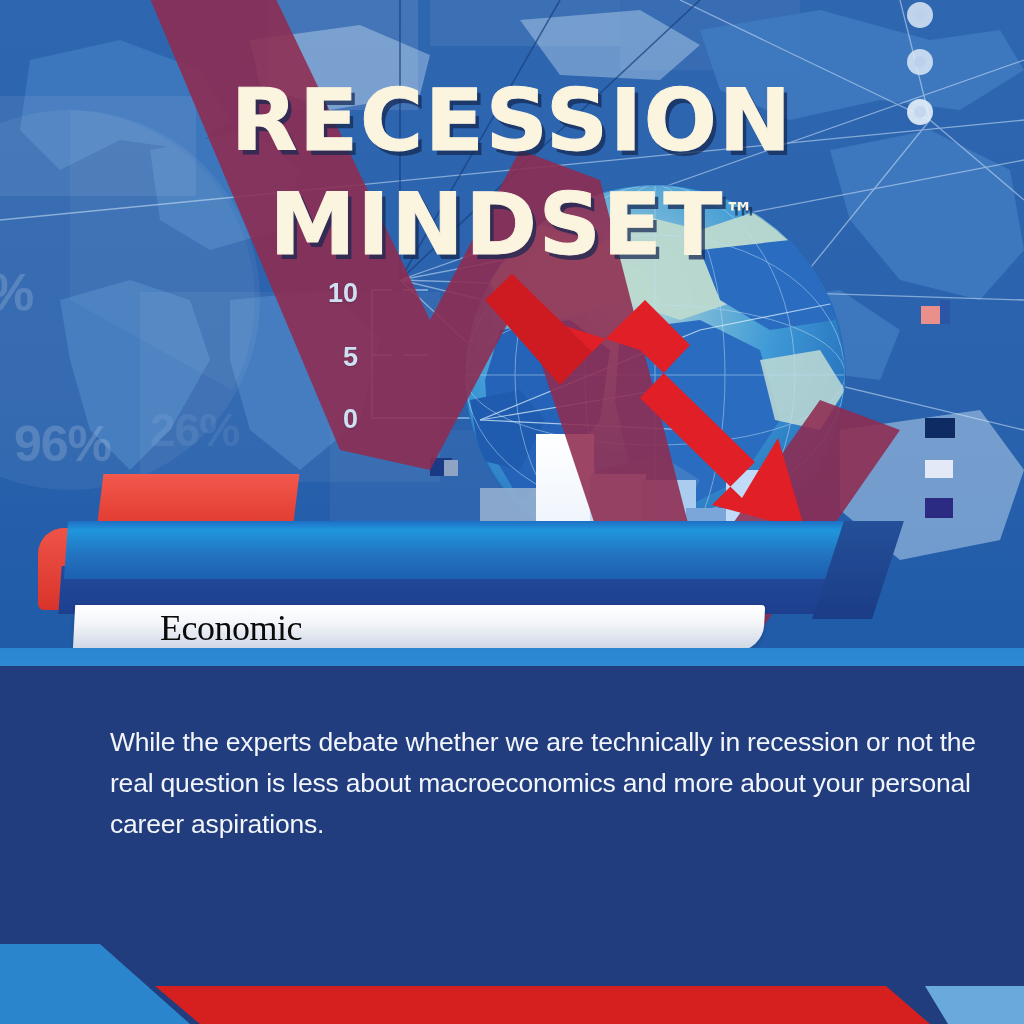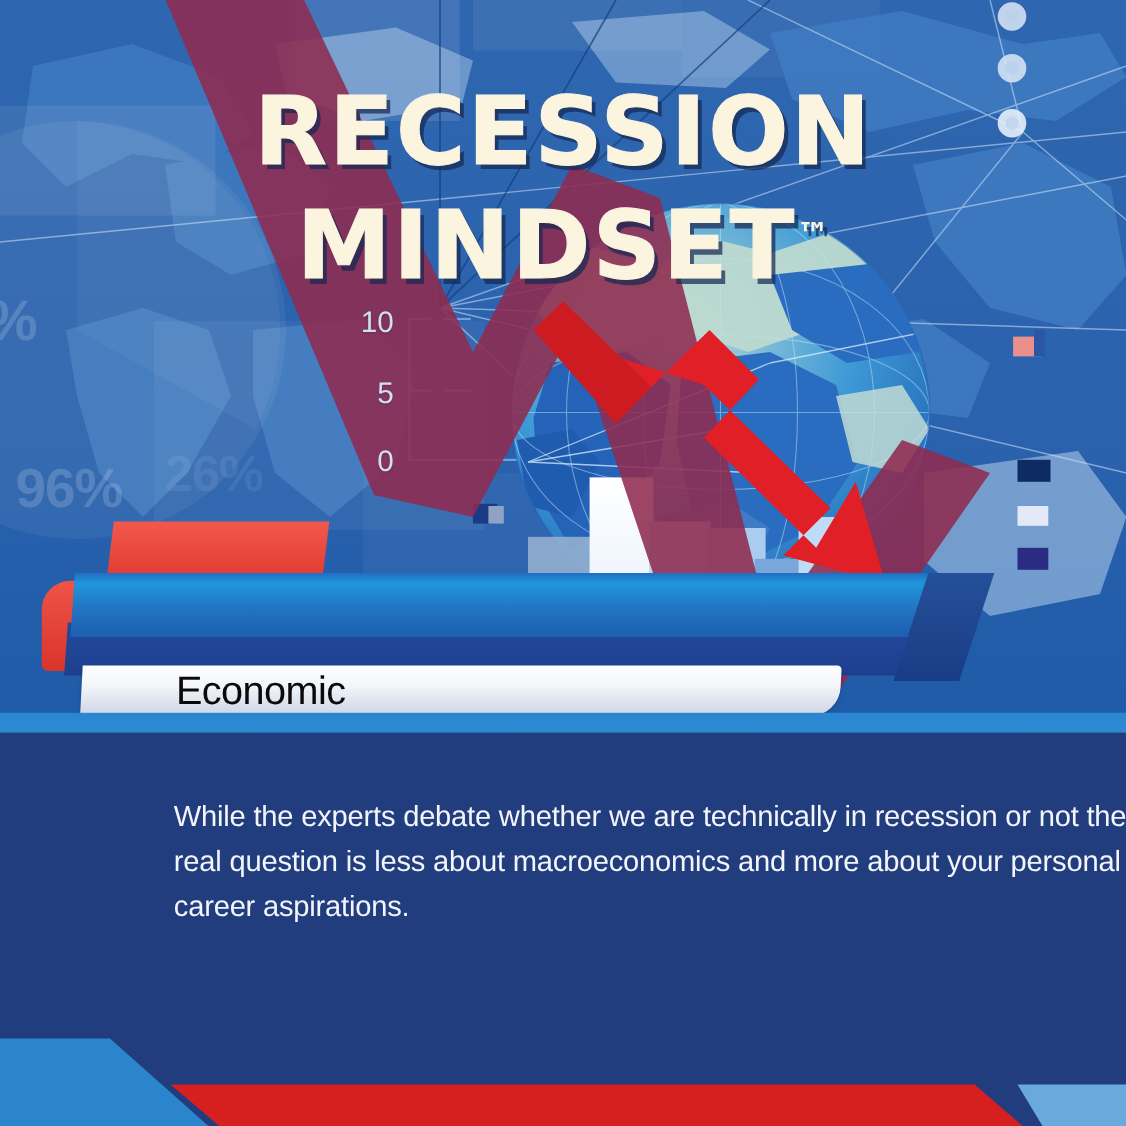--- a/index.html
+++ b/index.html
@@ -17,21 +17,21 @@
   }
   .hero-bg svg{position:absolute;left:0;top:0;}
 
   .pct{
     position:absolute;color:rgba(255,255,255,.17);
     font-weight:700;letter-spacing:-1px;
   }
 
   
   .axis-num{
-    position:absolute;color:#cfe0f4;font-weight:400;font-size:27px;
+    position:absolute;color:#cfe0f4;font-weight:700;font-size:27px;
     text-shadow:0 1px 2px rgba(0,0,0,.18);
   }
 
   
   .title-wrap{
     position:absolute;left:0;top:78px;width:1024px;text-align:center;
     pointer-events:none;
   }
   .title-line{
     color:#FBF4DF;
@@ -80,41 +80,40 @@
   .label-banner{
     position:absolute;left:74px;top:605px;width:690px;height:46px;
     background:linear-gradient(180deg,#ffffff 0%,#f4f6fa 38%,#ccd5e4 100%);
     border-top-right-radius:4px;border-bottom-right-radius:26px;
     transform:skewX(-3deg);
     box-shadow:0 2px 4px rgba(0,0,0,.18);
   }
   .label-text{
     position:absolute;left:160px;top:607px;
     font-size:36px;color:#0a0a0a;font-weight:400;
-    font-family:Liberation Sans, sans-serif;
+    font-family:Liberation Serif, serif;
     letter-spacing:-.5px;
   }
 
   
   .strip{
     position:absolute;left:0;top:648px;width:1024px;height:20px;
     background:linear-gradient(180deg,#2a86d0 0%,#2f8ad4 100%);
   }
 
   
   .body-panel{
     position:absolute;left:0;top:666px;width:1024px;height:358px;
     background:#223d7e;
   }
   .body-text{
     position:absolute;left:110px;top:722px;width:866px;
     color:#f2f5fa;font-size:26.5px;line-height:41px;font-weight:400;
     font-family:"Liberation Sans","DejaVu Sans",sans-serif;
     letter-spacing:-.2px;
-    margin-left:48px;
   }
 
   
   .deco{position:absolute;left:0;top:900px;width:1024px;height:124px;overflow:hidden;}
 </style>
 </head>
 <body>
 
 <div id="poster">
 

